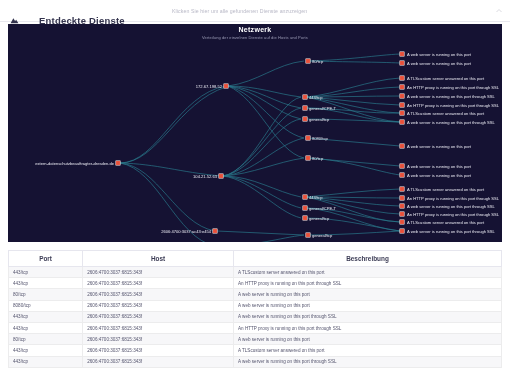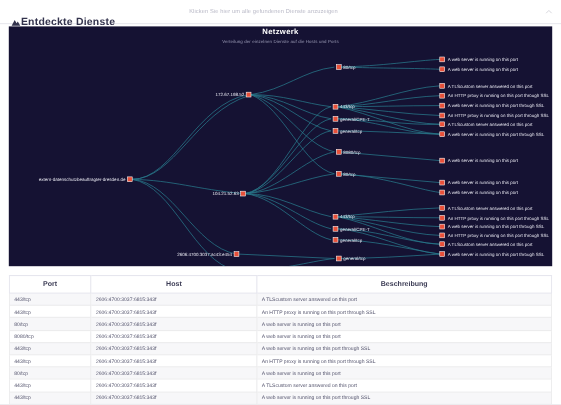--- a/index.html
+++ b/index.html
@@ -10,21 +10,21 @@
     color:#2b2b3a;
   }
   .panel{width:510px;height:368px;display:flex;flex-direction:column;background:#fff;}
 
   
   .hdr{
     height:21px;flex:0 0 21px;display:flex;align-items:center;
     border-bottom:1px solid #e8e8ee;background:#fff;position:relative;
   }
   .hdr-title{
-    display:flex;align-items:center;gap:0;
+    display:flex;align-items:center;gap:20px;
     margin-left:10px;font-size:9.5px;font-weight:600;color:#33334d;letter-spacing:.2px;margin-top:20px;
   }
   .hdr-icon{width:9px;height:9px;display:block;}
   .hdr-sub{
     position:absolute;left:172px;top:50%;transform:translateY(-50%);
     font-size:5.2px;color:#b8b8c6;letter-spacing:.1px;white-space:nowrap;
   }
   .hdr-chevron{
     position:absolute;right:7px;top:50%;transform:translateY(-50%);
     width:8px;height:8px;opacity:.45;

